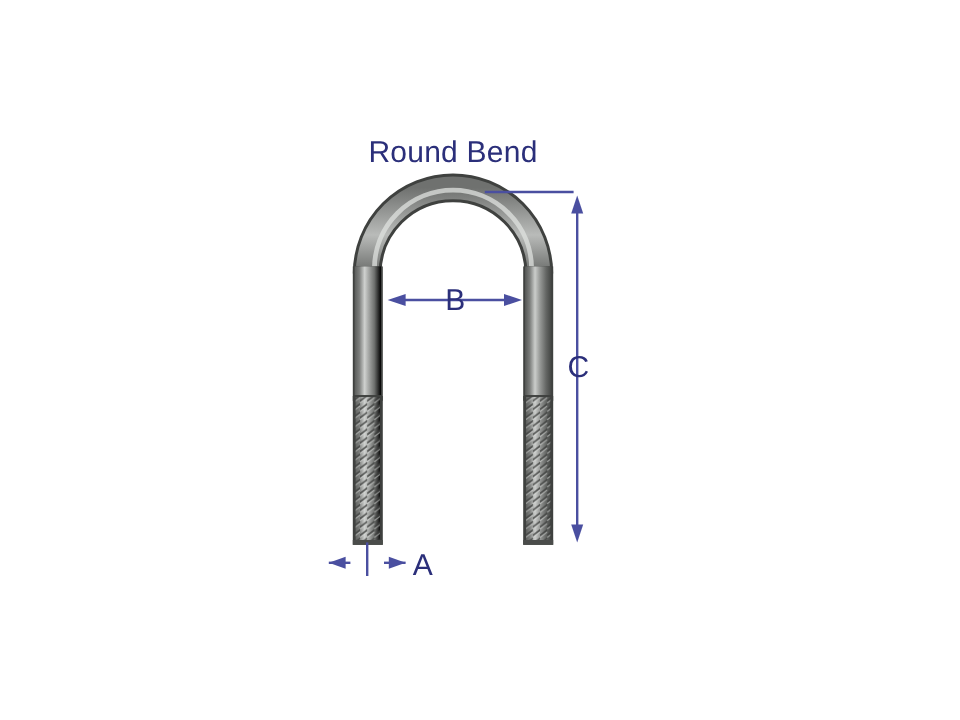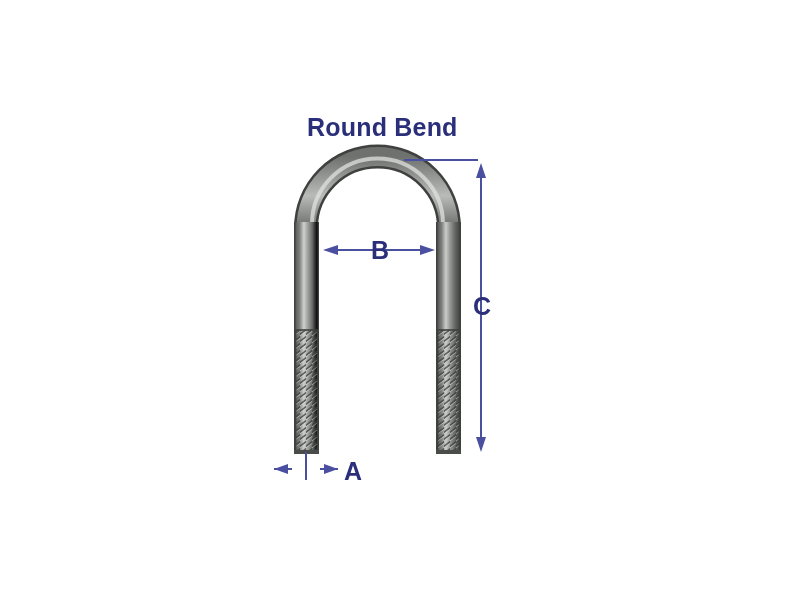--- a/index.html
+++ b/index.html
@@ -20,21 +20,21 @@
     background: #ffffff;
   }
   #diagram-svg {
     position: absolute;
     left: 0;
     top: 0;
   }
   .dim-label {
     position: absolute;
     color: #2b2f7a;
-    font-weight: bold;
+    font-weight: normal;
     font-family: "Liberation Sans", sans-serif;
     line-height: 1;
     user-select: none;
   }
   #title-label {
     left: 307px;
     top: 115px;
     font-size: 25px;
     letter-spacing: 0.2px;
   }

